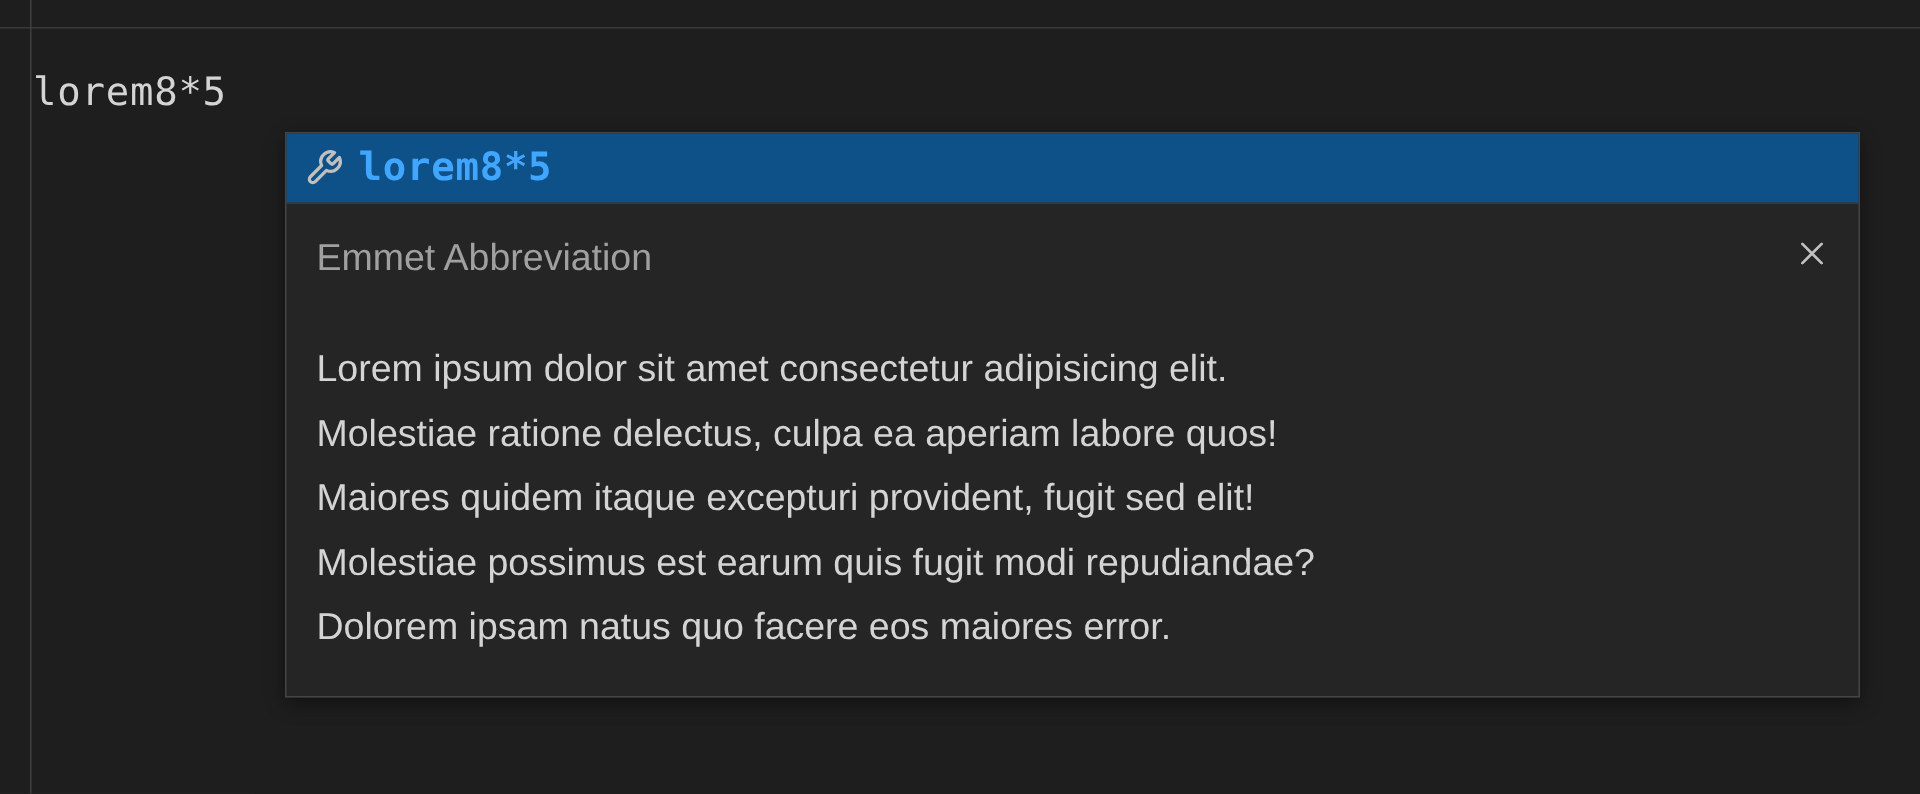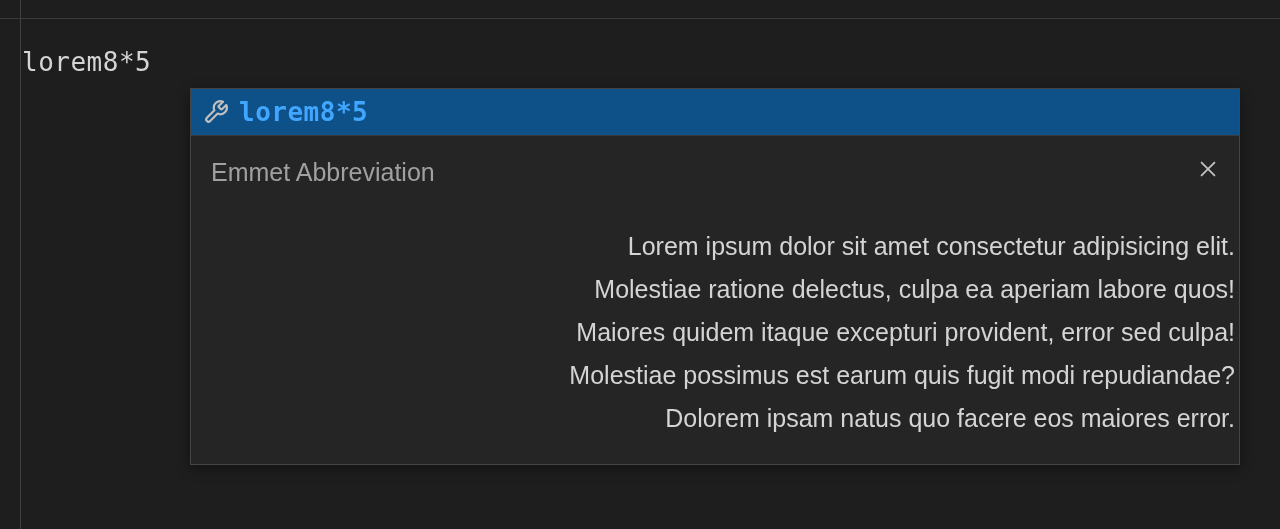--- a/index.html
+++ b/index.html
@@ -67,21 +67,21 @@
       height: 100%;
     }
     .suggestion-label {
       color: #40a6ff;
       font-size: 26px;
       font-family: 'Menlo', 'Monaco', 'Consolas', monospace;
       font-weight: 600;
       letter-spacing: 0.5px;
     }
     .suggestion-details {
-      padding: 22px 4px 24px 20px;
+      padding: 22px 20px 24px 20px;
       position: relative;
       border-top: 1px solid #3a3a3a;
     }
     .details-title {
       color: #a0a0a0;
       font-size: 25px;
       font-family: -apple-system, 'Segoe UI', Arial, sans-serif;
       margin-bottom: 38px;
     }
     .close-icon {
@@ -95,21 +95,20 @@
     }
     .close-icon svg {
       width: 100%;
       height: 100%;
     }
     .preview-text {
       color: #d4d4d4;
       font-size: 25px;
       font-family: -apple-system, 'Segoe UI', Arial, sans-serif;
       line-height: 1.72;
-      text-align: right;
     }
     .preview-line {
       display: block;
     }
   </style>
 </head>
 <body>
 
 <div class="editor-line"></div>
 <div class="gutter-line"></div>
@@ -129,18 +128,18 @@
     <div class="details-title">Emmet Abbreviation</div>
     <div class="close-icon">
       <svg viewBox="0 0 24 24" fill="none" stroke="currentColor" stroke-width="2" stroke-linecap="round">
         <line x1="5" y1="5" x2="19" y2="19"></line>
         <line x1="19" y1="5" x2="5" y2="19"></line>
       </svg>
     </div>
     <div class="preview-text">
       <span class="preview-line">Lorem ipsum dolor sit amet consectetur adipisicing elit.</span>
       <span class="preview-line">Molestiae ratione delectus, culpa ea aperiam labore quos!</span>
-      <span class="preview-line">Maiores quidem itaque excepturi provident, error sed culpa!</span>
+      <span class="preview-line">Maiores quidem itaque excepturi provident, fugit sed elit!</span>
       <span class="preview-line">Molestiae possimus est earum quis fugit modi repudiandae?</span>
       <span class="preview-line">Dolorem ipsam natus quo facere eos maiores error.</span>
     </div>
   </div>
 </div>
 
 </body></html>

